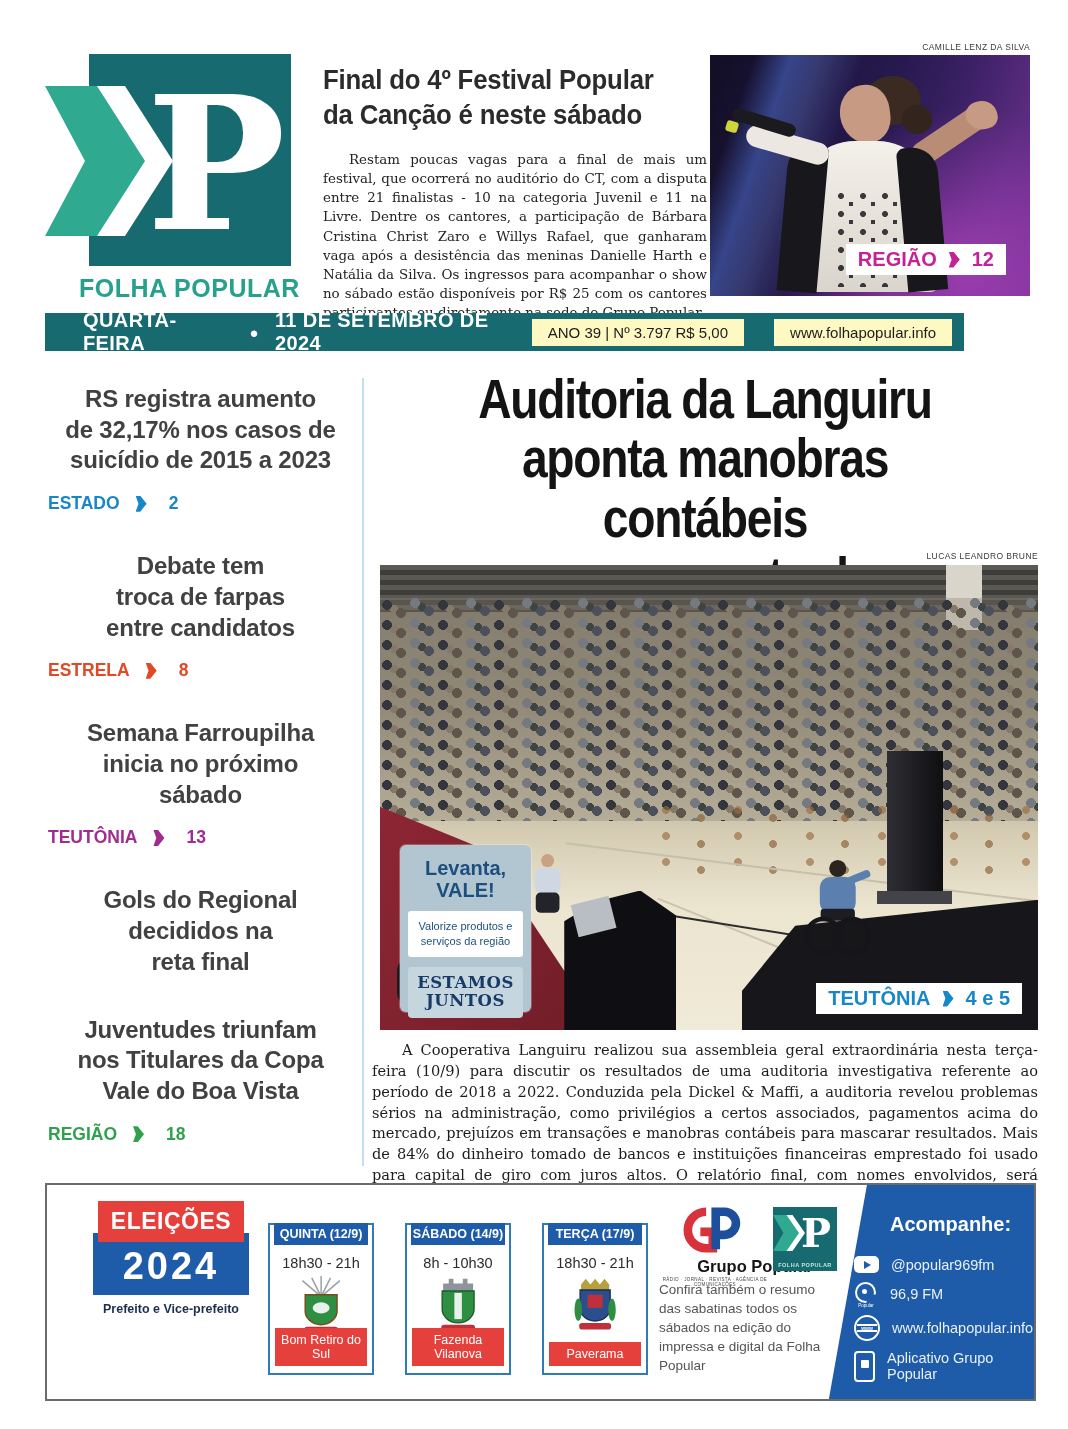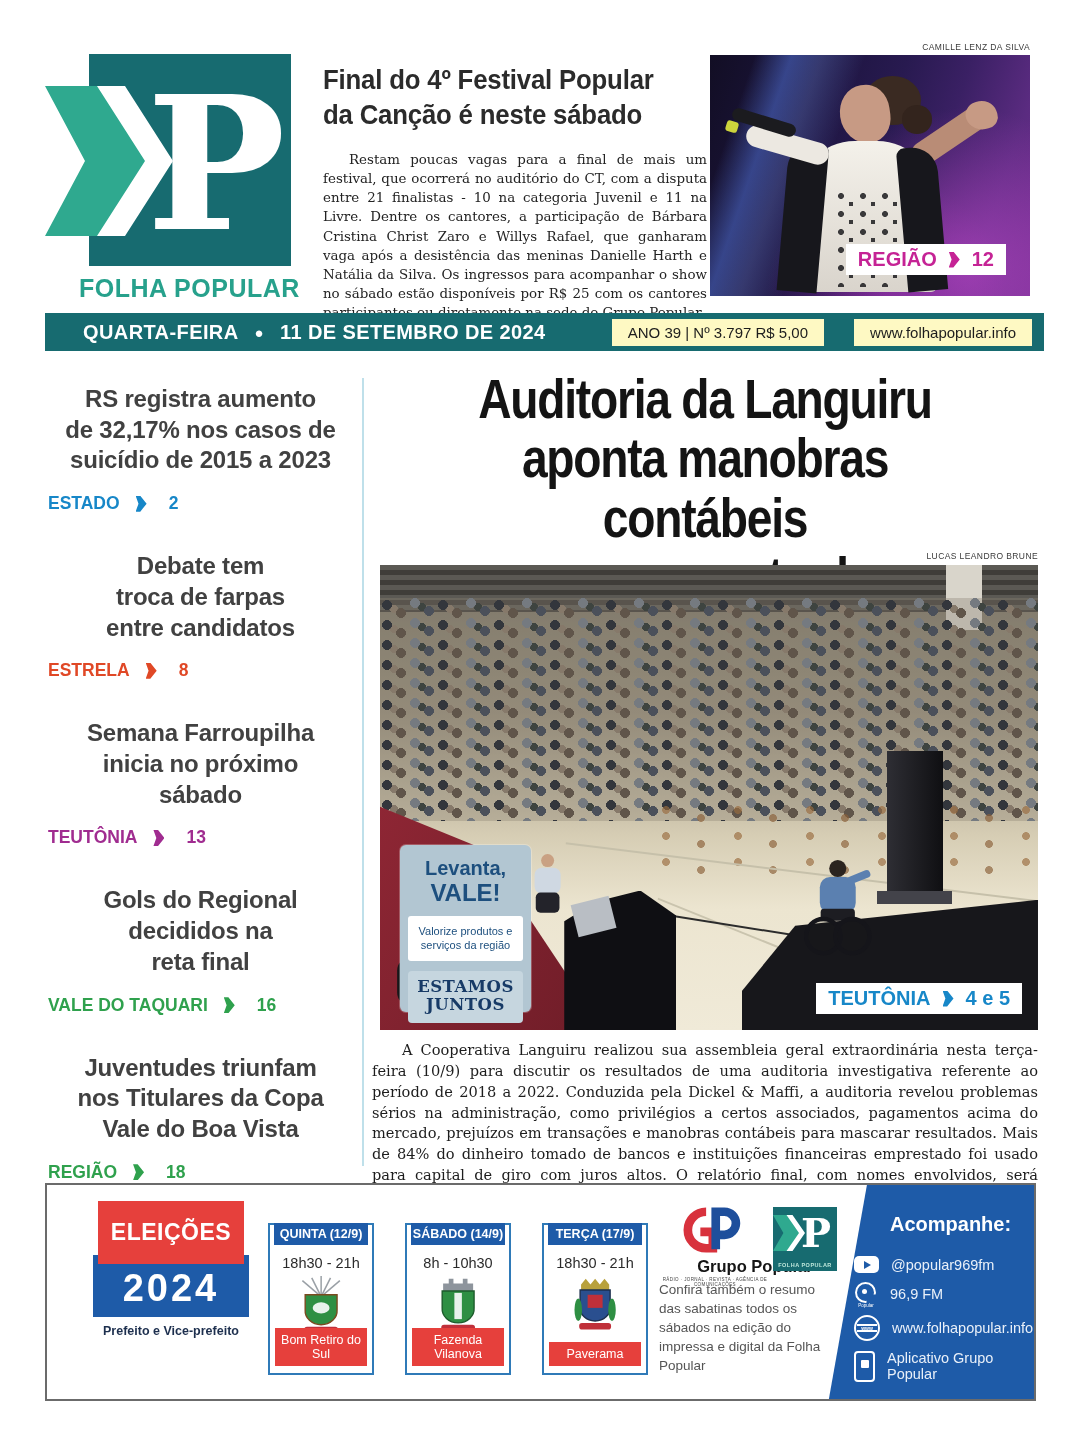--- a/index.html
+++ b/index.html
@@ -53,21 +53,21 @@
   .sg-arm-l{left:-4%;top:27%;width:36%;height:10%;background:#ece8e1;border-radius:16px;transform:rotate(16deg);}
   .sg-mic{left:-10%;top:19%;width:28%;height:6%;background:#1b1b1f;border-radius:8px;transform:rotate(17deg);}
   .sg-mic-tip{left:-12%;top:21%;width:5%;height:5%;background:#cdd43c;border-radius:3px;transform:rotate(17deg);}
 
   .badge{position:absolute;background:#fff;display:flex;align-items:center;padding:4px 12px;font-weight:bold;}
   .badge .chev{margin:0 12px;}
   .badge-top{right:24px;bottom:21px;font-size:20px;color:#c52395;}
   .badge-lead{right:16px;bottom:16px;font-size:20px;color:#1787c8;}
 
   
-  .dateline{position:absolute;left:45px;top:313px;width:999px;height:38px;background:#176b70;
+  .dateline{position:absolute;left:45px;top:313px;width:919px;height:38px;background:#176b70;
             display:flex;align-items:center;}
   .dl-left{color:#fff;font-weight:bold;font-size:20px;margin-left:38px;letter-spacing:.4px;
            display:flex;align-items:center;gap:16px;}
   .dl-bullet{font-size:15px;line-height:1;}
   .dl-right{margin-left:auto;margin-right:12px;display:flex;gap:30px;align-items:center;}
   .dl-box{background:#fef9c3;color:#1d1d1d;font-size:15px;height:27px;line-height:27px;padding:0 16px;white-space:nowrap;}
 
   
   .sidebar{position:absolute;left:48px;top:384px;width:305px;}
   .sb-item{margin-bottom:37px;}
@@ -119,35 +119,35 @@
   .pm-podium{left:77%;top:40%;width:8.5%;height:31%;background:linear-gradient(90deg,#2e2e34,#0f0f12);}
   .pm-podium-base{left:75.5%;top:70%;width:11.5%;height:3%;background:#43434a;}
   .pm-speaker{left:63%;top:55%;width:13%;height:37%;}
   .pm-man-left{left:1%;top:75%;width:11%;height:25%;}
   .pm-man2{left:21%;top:56%;width:9%;height:27%;}
 
   
   .ad-panel{position:absolute;left:20px;top:280px;width:131px;height:167px;background:#b2c6d2;
             border-radius:6px;text-align:center;box-shadow:0 0 0 1px rgba(255,255,255,.25);}
   .ad-t1{margin-top:12px;color:#1d4f7e;font-weight:bold;font-size:20px;line-height:1.1;}
-  .ad-t2{color:#1d4f7e;font-weight:bold;font-size:24px;line-height:1.15;}
+  .ad-t2{color:#1d4f7e;font-weight:bold;font-size:20px;line-height:1.15;}
   .ad-mid{margin:9px 8px 0;background:#fff;border-radius:3px;padding:8px 4px;color:#1d4f7e;
           font-size:11px;line-height:1.35;}
   .ad-foot{margin:10px 8px 0;background:#c6d6df;border-radius:4px;padding:7px 0 8px;
            font-family:"DejaVu Serif",serif;font-weight:bold;font-size:16.5px;line-height:1.1;
            color:#173a66;white-space:pre-line;letter-spacing:.5px;}
   .lead-body{position:absolute;left:372px;top:1040px;width:666px;font-family:"DejaVu Serif",serif;
              font-size:14.6px;line-height:1.43;color:#1d1d1d;text-align:justify;text-indent:30px;}
 
   
   .banner{position:absolute;left:45px;top:1183px;width:987px;height:214px;border:2px solid #6b6b6b;
           background:#fff;overflow:hidden;}
   .elect{position:absolute;left:28px;top:16px;width:192px;text-align:center;}
   .elect-red{position:relative;z-index:2;display:inline-block;background:#e6403c;color:#fff;
-             font-weight:bold;font-size:23px;padding:18px 13px;letter-spacing:.5px;}
+             font-weight:bold;font-size:23px;padding:7px 13px;letter-spacing:.5px;}
   .elect-blue{margin:-9px 18px 0;background:#1e5ba8;color:#fff;font-weight:bold;font-size:38px;
               padding:12px 0 7px;letter-spacing:3px;}
   .elect-sub{color:#1e5ba8;font-weight:bold;font-size:16.5px;margin-top:12px;line-height:1.3;white-space:pre-line;}
   .elect-sub3{color:#1d2f4e;font-weight:bold;font-size:12.5px;margin-top:7px;}
 
   .debates{position:absolute;left:221px;top:18px;display:flex;gap:31px;margin-top:20px;}
   .deb-box{position:relative;width:102px;height:148px;border:2px solid #2f7ab8;background:#fff;text-align:center;}
   .deb-day{position:absolute;left:4px;right:4px;top:-2px;background:#1e5ba8;color:#fff;
            font-size:12.5px;font-weight:bold;padding:4px 0;}
   .deb-time{margin-top:30px;font-size:14.5px;color:#2b2b2b;}
@@ -272,25 +272,20 @@
       <div class="sec-label" style="color: rgb(160, 44, 144);">
         <span>TEUTÔNIA</span>
         <span class="chev"></span>
         <span class="sec-page">13</span>
       </div>
     </div>
     <div class="sb-item">
       <div class="sb-headline">Gols do Regional
 decididos na
 reta final</div>
-      <div class="sec-label" style="color: rgb(47, 161, 77);">
-        <span>VALE DO TAQUARI</span>
-        <span class="chev"></span>
-        <span class="sec-page">16</span>
-      </div>
     </div>
     <div class="sb-item">
       <div class="sb-headline">Juventudes triunfam
 nos Titulares da Copa
 Vale do Boa Vista</div>
       <div class="sec-label" style="color: rgb(47, 161, 77);">
         <span>REGIÃO</span>
         <span class="chev"></span>
         <span class="sec-page">18</span>
       </div>

